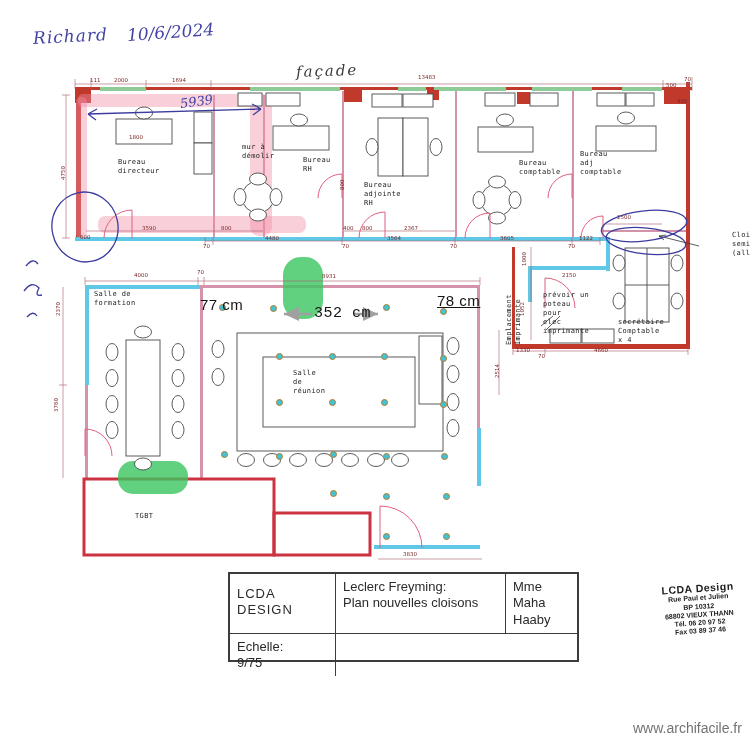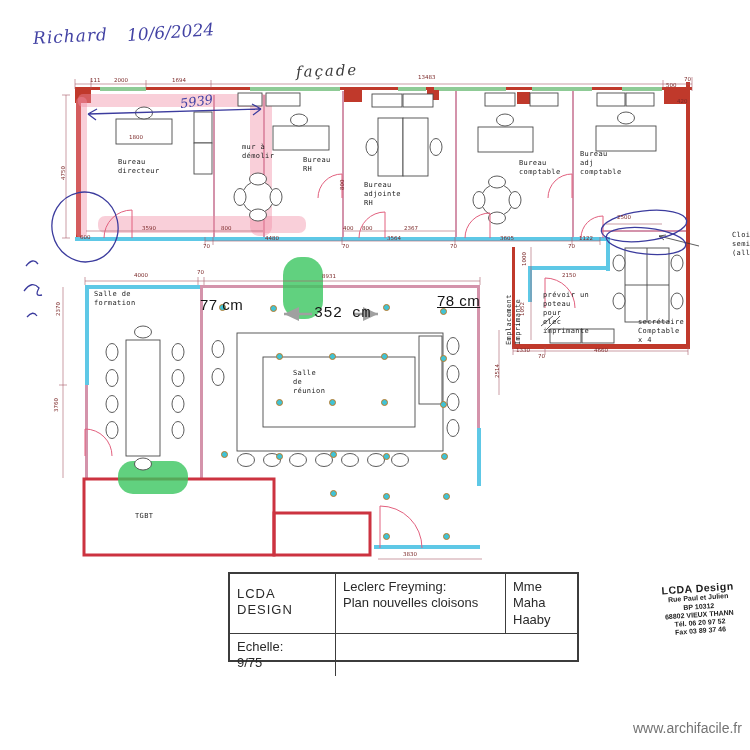--- a/index.html
+++ b/index.html
@@ -292,21 +292,21 @@
       <div class="plan-label" style="left: 519px; top: 159px;">Bureau
 comptable</div>
       <div class="plan-label" style="left: 580px; top: 150px;">Bureau
 adj
 comptable</div>
       <div class="plan-label" style="left: 94px; top: 290px;">Salle de
 formation</div>
       <div class="plan-label" style="left: 293px; top: 369px;">Salle de
 réunion</div>
       <div class="plan-label" style="left: 135px; top: 512px;">TGBT</div>
-      <div class="plan-label" style="left: 618px; top: 318px; margin-left: 20px;">secrétaire
+      <div class="plan-label" style="left: 618px; top: 318px;">secrétaire
 Comptable
 x 4</div>
       <div class="plan-label" style="left: 543px; top: 291px;">prévoir un
 poteau pour
 elec imprimante</div>
       <div class="plan-label vert" style="left: 505px; top: 345px;">Emplacement
 Imprimante</div>
       <div class="plan-label" style="left: 732px; top: 231px;">Clois
 semi
 (allè</div>

